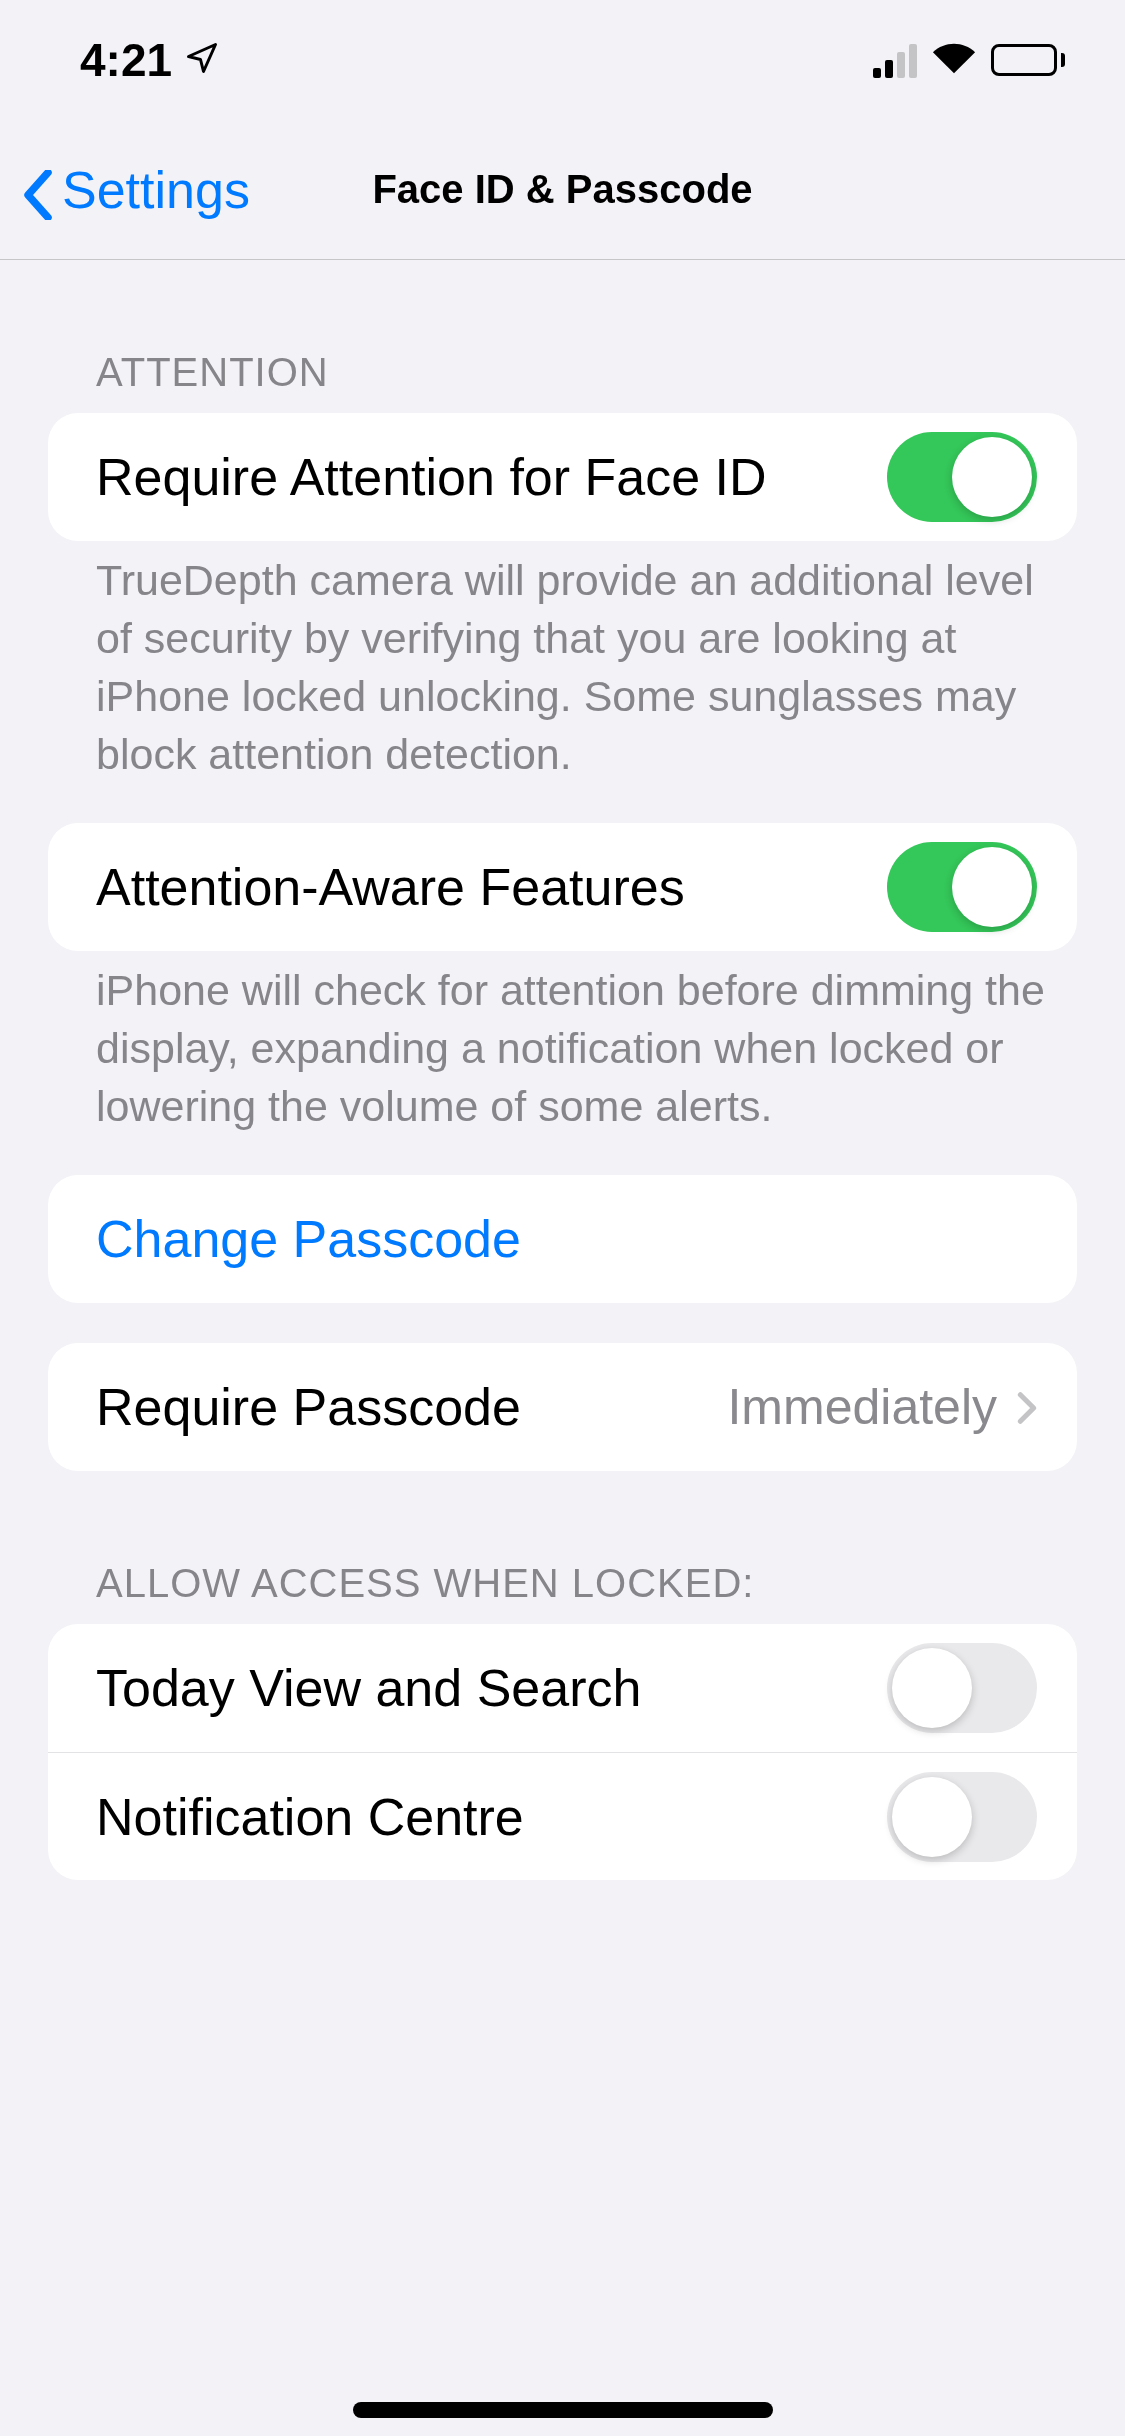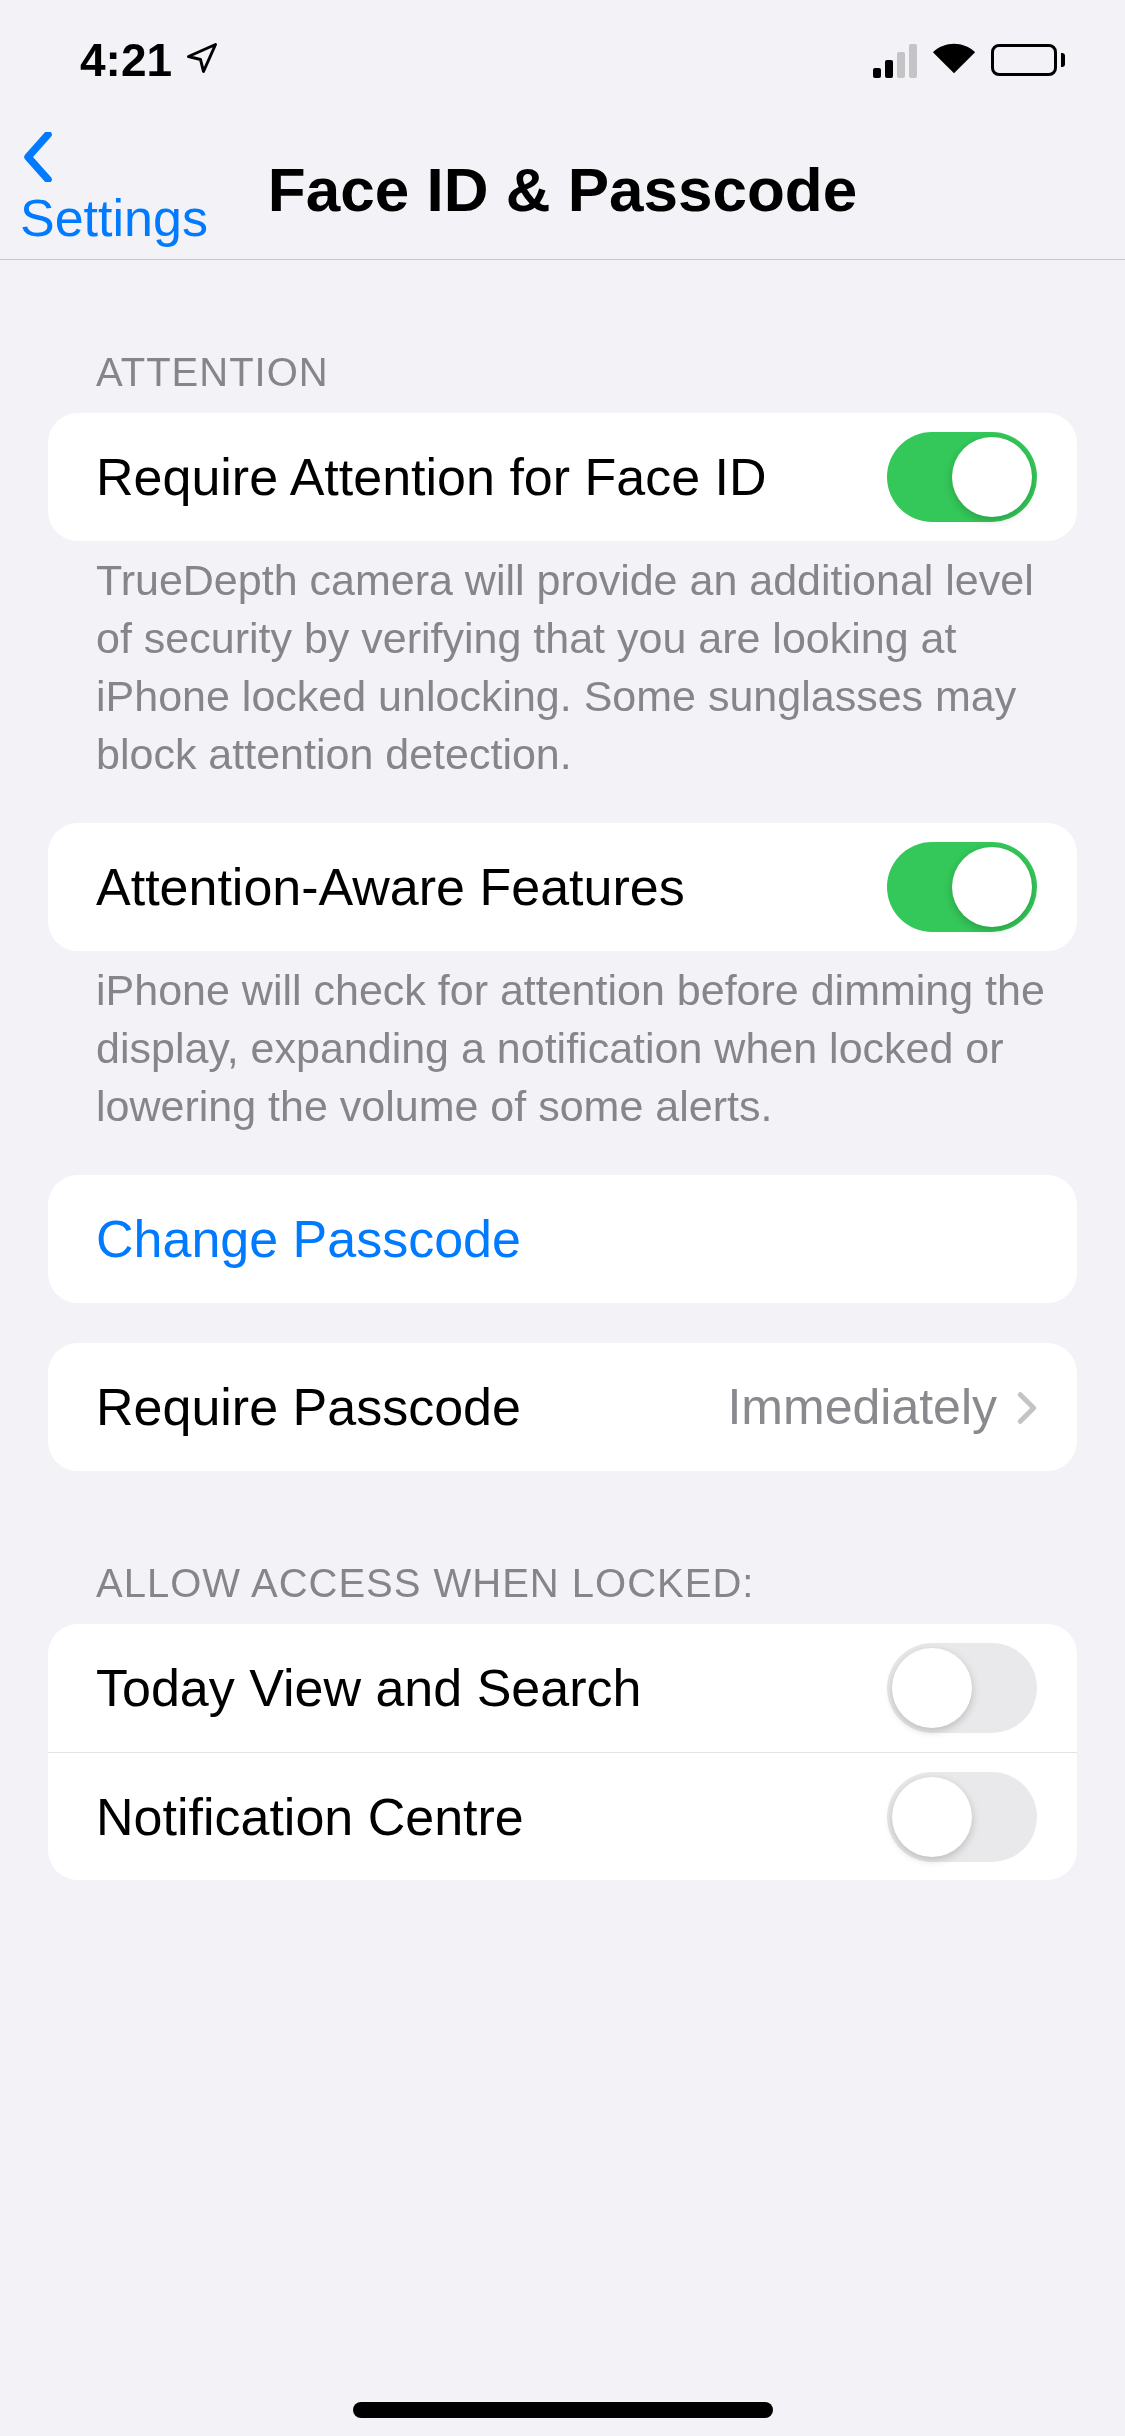--- a/index.html
+++ b/index.html
@@ -48,33 +48,32 @@
     position: absolute;
     top: 120px; left: 0; right: 0;
     height: 140px;
     background: #f2f2f7;
     border-bottom: 1px solid #c6c6c8;
     display: flex;
     align-items: center;
   }
   .nav-back {
     display: flex;
-    align-items: flex-start;
+    align-items: flex-end;
     color: #007aff;
     font-size: 52px;
     padding-left: 20px;
     gap: 6px;
-    flex-direction: column;
   }
   .nav-back svg { width: 36px; height: 50px; }
   .nav-title {
     position: absolute;
     left: 0; right: 0;
     text-align: center;
-    font-size: 62px;
+    font-size: 40px;
     font-weight: 600;
     pointer-events: none;
   }
   .nav-title-inner { display: inline-block; pointer-events: auto; }
 
   
   .content {
     position: absolute;
     top: 260px; left: 0; right: 0; bottom: 0;
     overflow: hidden;

